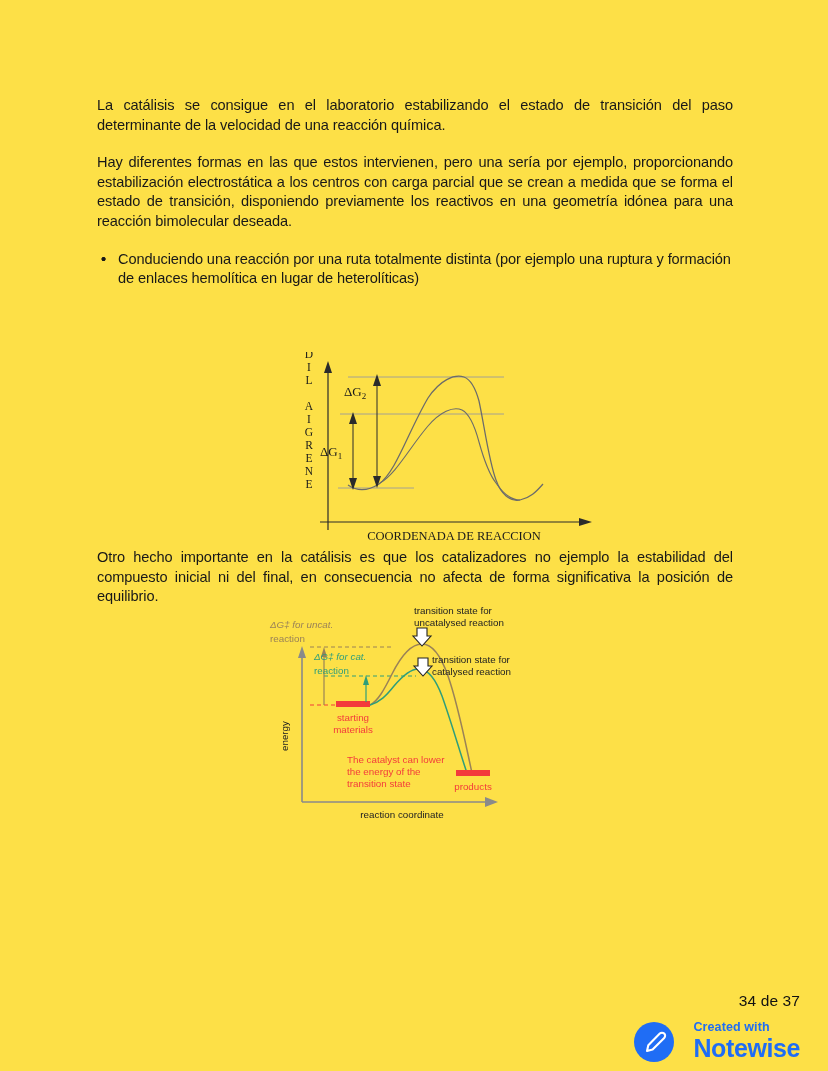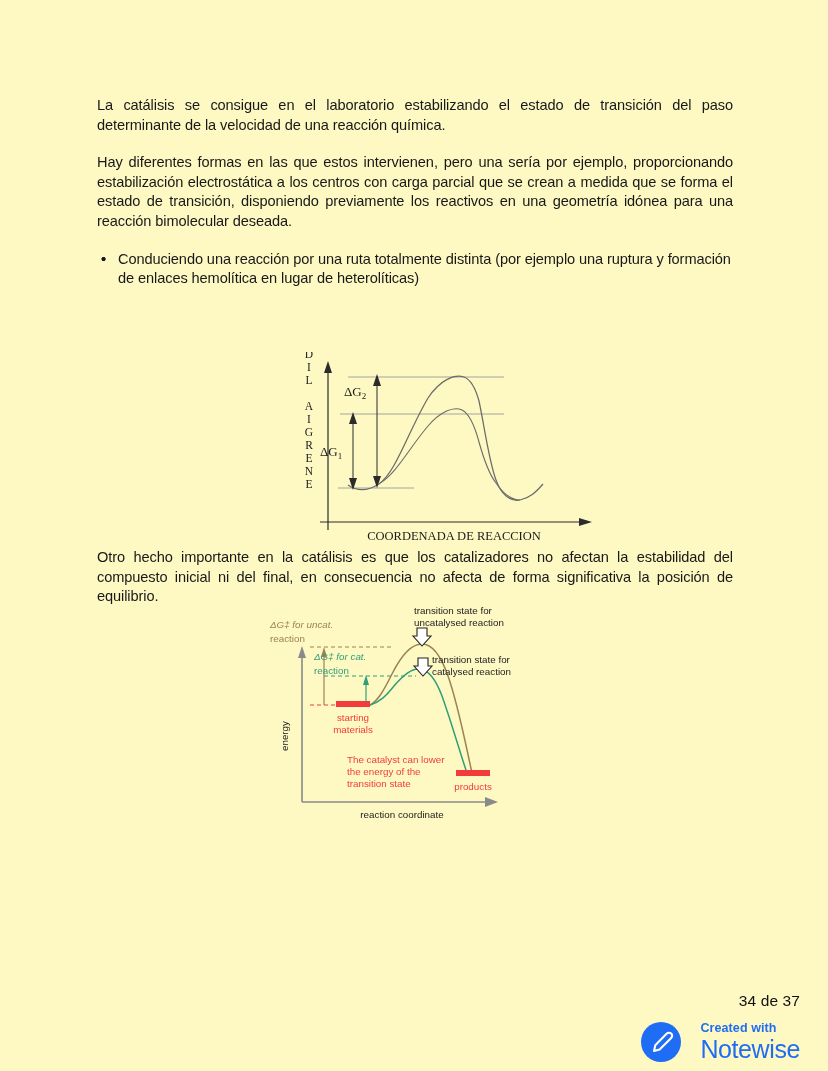--- a/index.html
+++ b/index.html
@@ -12,21 +12,21 @@
     font-family: "Liberation Sans", sans-serif;
     width: 828px;
     height: 1071px;
     position: relative;
     overflow: hidden;
     color: #1a1a1a;
   }
   .page {
     position: absolute;
     inset: 0;
-    background: #fef9c3;
+    background: #fde047;
   }
 
   
   .content {
     position: absolute;
     left: 97px;
     top: 96px;
     width: 636px;
   }
   p.para {
@@ -109,21 +109,21 @@
     text-align: right;
   }
   .page-number {
     font-size: 15.5px;
     color: #111111;
     margin-bottom: 11px;
     letter-spacing: 0.1px;
   }
   .brand {
     display: flex;
-    align-items: center;
+    align-items: flex-start;
     justify-content: flex-end;
     gap: 18px;
   }
   .brand-mark {
     width: 42px;
     height: 42px;
     flex: 0 0 42px;
   }
   .brand-text {
     text-align: left;
@@ -132,21 +132,21 @@
   .brand-top {
     font-size: 12.5px;
     font-weight: bold;
     color: #1f6df5;
     letter-spacing: 0.1px;
     display: block;
     margin-bottom: 2px;
   }
   .brand-name {
     font-size: 25px;
-    font-weight: normal;
+    font-weight: bold;
     color: #1f6df5;
     letter-spacing: -0.4px;
     display: block;
   }
 </style>
 </head>
 <body>
 
 <div class="page">
 
@@ -221,21 +221,21 @@
         <text x="13" y="110">E</text>
         <text x="13" y="123">N</text>
         <text x="13" y="136">E</text>
       </g>
 
       <text class="axlabel" x="158" y="188" font-size="12.5" text-anchor="middle">COORDENADA DE REACCION</text>
     </svg>
   </div>
 
   <div class="content2">
-    <p class="para last">Otro hecho importante en la catálisis es que los catalizadores no afectan la estabilidad del compuesto inicial ni del final, en consecuencia no afecta de forma significativa la posición de equilibrio.</p>
+    <p class="para last">Otro hecho importante en la catálisis es que los catalizadores no ejemplo la estabilidad del compuesto inicial ni del final, en consecuencia no afecta de forma significativa la posición de equilibrio.</p>
   </div>
 
   <div class="fig2">
     <svg width="300" height="218" viewBox="0 0 300 218" xmlns="http://www.w3.org/2000/svg" font-family="Liberation Sans, sans-serif">
 
       <g>
         <line x1="36" y1="48" x2="36" y2="196" stroke="#8a8a8a" stroke-width="1.6"></line>
         <polygon points="36,40 32,52 40,52" fill="#8a8a8a"></polygon>
         <line x1="36" y1="196" x2="222" y2="196" stroke="#8a8a8a" stroke-width="1.6"></line>
         <polygon points="232,196 219,191 219,201" fill="#8a8a8a"></polygon>

